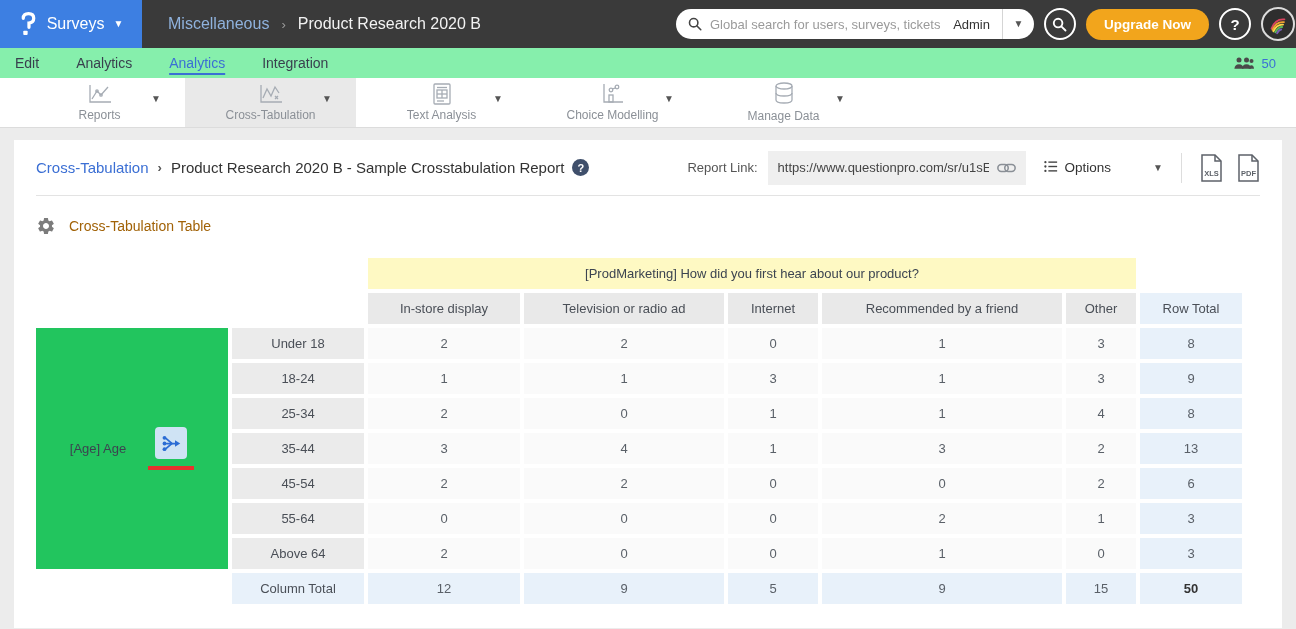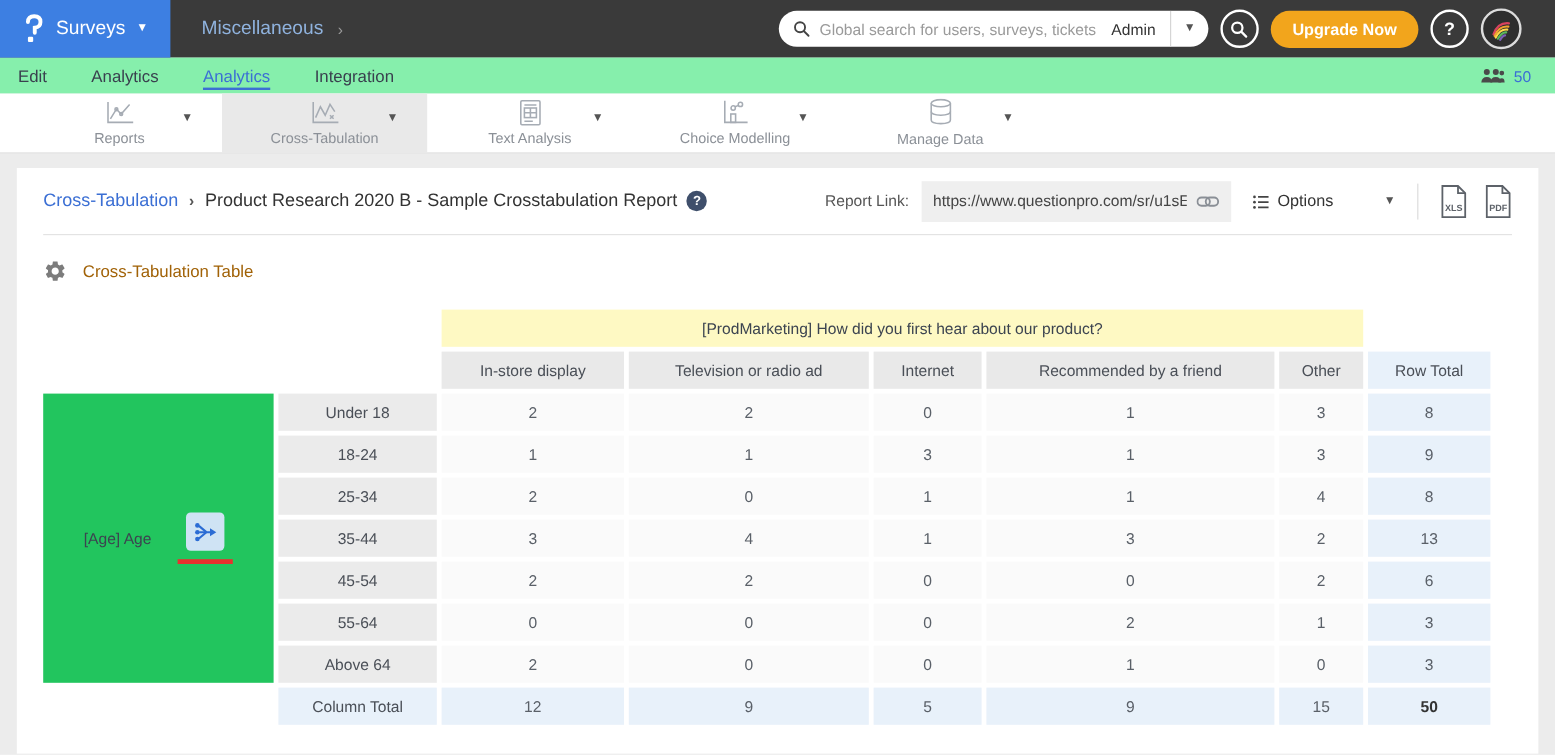--- a/index.html
+++ b/index.html
@@ -9,21 +9,21 @@
   
   .topbar { height:48px; background:#3a3a3a; display:flex; align-items:center; }
   .logo-block { width:142px; height:48px; background:#3d7fe2; display:flex; align-items:center; justify-content:center; gap:9px; cursor:pointer; }
   .logo-block .brand { color:#fff; font-size:16px; }
   .caret { font-size:10px; line-height:1; }
   .logo-block .caret { color:#fff; }
   .crumbs { display:flex; align-items:center; margin-left:26px; font-size:16px; white-space:nowrap; }
   .crumb-folder { color:#8fb2dd; cursor:pointer; }
   .crumb-sep { color:#9a9a9a; margin:0 12px; font-size:13px; }
   .crumb-survey { color:#f2f2f2; }
-  .top-right { margin-left:auto; display:flex; align-items:center; gap:10px; padding-right:28px; }
+  .top-right { margin-left:auto; display:flex; align-items:center; gap:10px; padding-right:1px; }
   .search-pill { width:358px; height:30px; background:#fff; border-radius:15px; display:flex; align-items:center; overflow:hidden; }
   .search-pill .mag { margin:0 8px 0 12px; flex:none; }
   .search-ph { flex:1; font-size:13px; color:#9a9a9a; white-space:nowrap; overflow:hidden; }
   .search-scope { font-size:13px; color:#333; padding:0 12px; }
   .scope-caret { width:32px; align-self:stretch; border-left:1px solid #d5d5d5; display:flex; align-items:center; justify-content:center; color:#555; cursor:pointer; }
   .circle-btn { width:32px; height:32px; border:2px solid #fff; border-radius:50%; display:flex; align-items:center; justify-content:center; color:#fff; font-weight:bold; font-size:15px; cursor:pointer; flex:none; }
   .upgrade-btn { height:31px; background:#f2a51c; border:none; border-radius:16px; color:#fff; font-weight:bold; font-size:13.5px; padding:0 18px; cursor:pointer; font-family:"Liberation Sans",sans-serif; }
   .avatar { width:34px; height:34px; border-radius:50%; background:#2e2e2e; border:2px solid #dcdcdc; display:flex; align-items:center; justify-content:center; cursor:pointer; }
 
   
@@ -45,21 +45,21 @@
   .card { background:#fff; min-height:477px; padding:0 22px 20px 22px; }
   .report-header { height:56px; display:flex; align-items:center; border-bottom:1px solid #e3e3e3; }
   .rh-link { color:#3b6fd4; font-size:15px; cursor:pointer; }
   .rh-sep { color:#555; font-weight:bold; font-size:13px; margin:0 9px; }
   .rh-title { color:#333; font-size:15px; }
   .help-dot { width:17px; height:17px; border-radius:50%; background:#3f4f6b; color:#fff; font-size:11px; font-weight:bold; display:inline-flex; align-items:center; justify-content:center; margin-left:8px; cursor:pointer; }
   .rh-right { margin-left:auto; display:flex; align-items:center; }
   .rl-label { font-size:13px; color:#555; margin-right:10px;padding-left:16px; }
   .url-box { background:#efefef; height:34px; width:258px; display:flex; align-items:center; padding:0 10px; gap:8px; }
   .url-text { font-size:13px; color:#444; white-space:nowrap; overflow:hidden; flex:1; }
-  .options-btn { display:flex; align-items:flex-end; gap:7px; margin-left:18px; cursor:pointer; }
+  .options-btn { display:flex; align-items:flex-start; gap:7px; margin-left:18px; cursor:pointer; }
   .options-btn span { font-size:13.5px; color:#333; }
   .opt-caret { color:#555; margin-left:42px; cursor:pointer; }
   .vdiv { width:1px; height:30px; background:#ddd; margin:0 18px; }
   .file-btn { cursor:pointer; display:flex; margin-right:14px; }
 
   .section-head { display:flex; align-items:center; gap:13px; margin:20px 0 18px 0; }
   .section-head span { font-size:14px; color:#a16207; }
 
   
   table.xtab { border-collapse:separate; border-spacing:4px; table-layout:fixed; margin-left:-4px; }
@@ -87,20 +87,21 @@
     <svg width="19" height="26" viewBox="0 0 20 27">
         <path d="M4.5 7.5 Q4.5 2.5 10 2.5 Q15.5 2.5 15.5 7.5 Q15.5 12 10.5 12.5 L10.5 17" stroke="#fff" stroke-width="3.4" fill="none" stroke-linecap="round"></path>
         <rect x="4.5" y="20.5" width="4.6" height="4.6" rx="1" fill="#fff"></rect>
       </svg>
     <span class="brand">Surveys</span>
     <span class="caret">▼</span>
   </div>
   <div class="crumbs">
     <span class="crumb-folder">Miscellaneous</span>
     <span class="crumb-sep">›</span>
+    <span class="crumb-survey">Product Research 2020 B</span>
   </div>
   <div class="top-right">
     <div class="search-pill">
       <svg class="mag" width="14" height="14" viewBox="0 0 16 16">
           <circle cx="6.5" cy="6.5" r="4.8" stroke="#444" stroke-width="1.8" fill="none"></circle>
           <line x1="10.3" y1="10.3" x2="14.6" y2="14.6" stroke="#444" stroke-width="1.8" stroke-linecap="round"></line>
         </svg>
       <span class="search-ph">Global search for users, surveys, tickets</span>
       <span class="search-scope">Admin</span>
       <span class="scope-caret">

